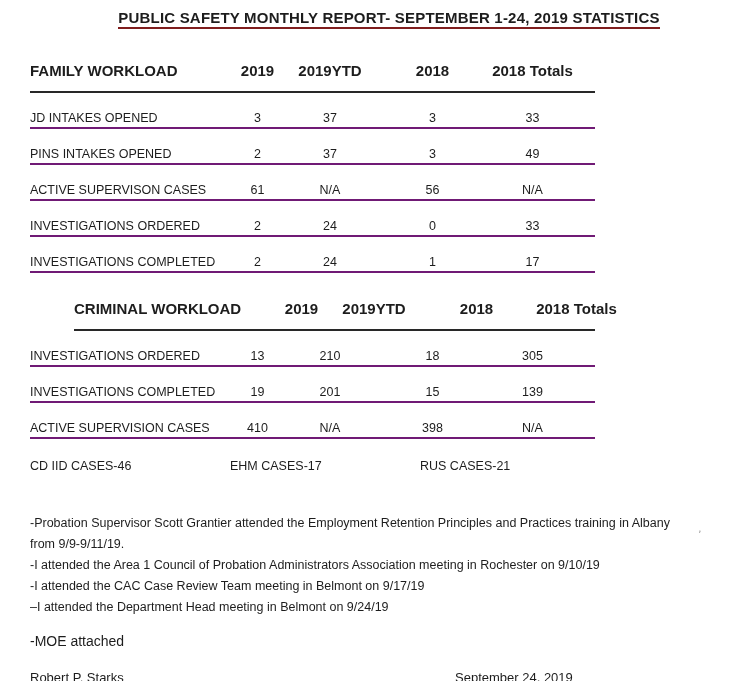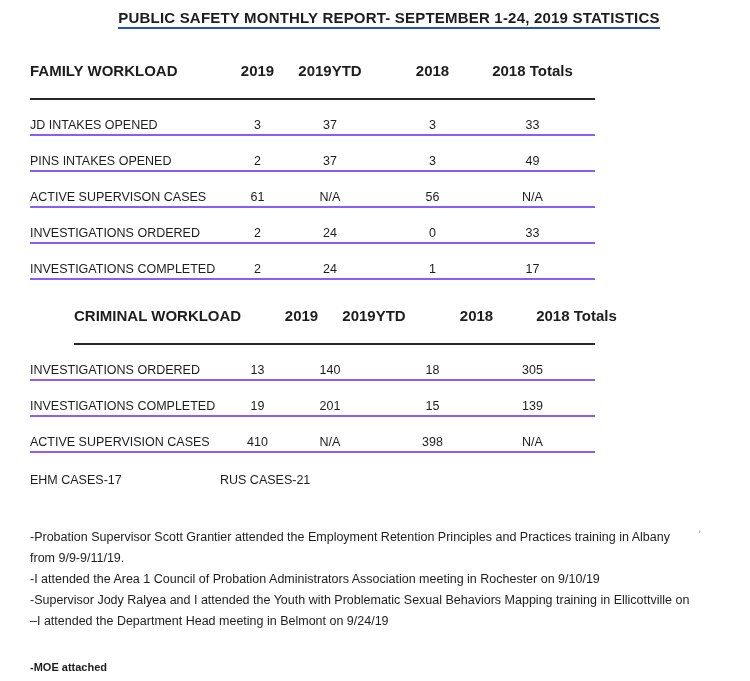--- a/index.html
+++ b/index.html
@@ -14,44 +14,44 @@
   .title-wrap{
     padding-top:9px;
     padding-left:28px;
     text-align:center;
   }
   .title{
     display:inline-block;
     font-size:15px;
     font-weight:bold;
     letter-spacing:.2px;
-    border-bottom:2px solid #1d4ed8;
+    border-bottom:2px solid #7f1d1d;
     padding-bottom:1px;
   }
   .wtable{
     margin-left:30px;
     width:565px;
   }
   .family{margin-top:12px;}
   .trow{
     display:grid;
     grid-template-columns:200px 55px 90px 115px 85px 20px;
     align-items:end;
   }
   .hrow{
     height:38px;
     border-bottom:2.5px solid #282828;
     font-size:15px;
     font-weight:bold;
-    padding-bottom:19px;
+    padding-bottom:12px;
   }
   .criminal .hrow{height:44px;margin-left:44px;}
   .drow{
     height:32px;
-    border-bottom:2px solid #8b5cf6;
+    border-bottom:2px solid #701a75;
     font-size:12.5px;
     padding-bottom:2px;
   }
   .cell-label{text-align:left;}
   .cell-val{text-align:center;}
   .case-row{
     margin-left:30px;
     margin-top:20px;
     font-size:12.5px;
     display:flex;
@@ -61,23 +61,23 @@
   .notes{
     margin-left:30px;
     margin-top:40px;
     width:710px;
     font-size:12.5px;
     line-height:21px;
   }
   .note-line{white-space:nowrap;}
   .moe{
     margin-left:30px;
-    margin-top:29px;
-    font-size:11px;
-    font-weight:bold;
+    margin-top:15px;
+    font-size:14px;
+    font-weight:normal;
   }
   .sig-block{
     position:relative;
     margin-left:30px;
     margin-top:17px;
     font-size:13px;
     line-height:23px;
   }
   .sig-date{
     position:absolute;
@@ -156,21 +156,21 @@
       <div class="cell-label">CRIMINAL WORKLOAD</div>
       <div class="cell-val">2019</div>
       <div class="cell-val">2019YTD</div>
       <div class="cell-val">2018</div>
       <div class="cell-val">2018 Totals</div>
       <div></div>
     </div>
     <div class="trow drow">
       <div class="cell-label">INVESTIGATIONS ORDERED</div>
       <div class="cell-val">13</div>
-      <div class="cell-val">140</div>
+      <div class="cell-val">210</div>
       <div class="cell-val">18</div>
       <div class="cell-val">305</div>
       <div></div>
     </div>
     <div class="trow drow">
       <div class="cell-label">INVESTIGATIONS COMPLETED</div>
       <div class="cell-val">19</div>
       <div class="cell-val">201</div>
       <div class="cell-val">15</div>
       <div class="cell-val">139</div>
@@ -180,29 +180,30 @@
       <div class="cell-label">ACTIVE SUPERVISION CASES</div>
       <div class="cell-val">410</div>
       <div class="cell-val">N/A</div>
       <div class="cell-val">398</div>
       <div class="cell-val">N/A</div>
       <div></div>
     </div>
   </div>
 
   <div class="case-row">
+    <div class="c1">CD IID CASES-46</div>
     <div class="c2">EHM CASES-17</div>
     <div class="c3">RUS CASES-21</div>
   </div>
 
   <div class="notes">
     <div class="note-line">-Probation Supervisor Scott Grantier attended the Employment Retention Principles and Practices training in Albany</div>
     <div class="note-line">from 9/9-9/11/19.</div>
     <div class="note-line">-I attended the Area 1 Council of Probation Administrators Association meeting in Rochester on 9/10/19</div>
-    <div class="note-line">-Supervisor Jody Ralyea and I attended the Youth with Problematic Sexual Behaviors Mapping training in Ellicottville on</div>
+    <div class="note-line">-I attended the CAC Case Review Team meeting in Belmont on 9/17/19</div>
     <div class="note-line">–I attended the Department Head meeting in Belmont on 9/24/19</div>
   </div>
 
   <div class="moe">-MOE attached</div>
 
   <div class="sig-block">
     <div>Robert P. Starks</div>
 
     <div class="sig-date">September 24, 2019</div>
   </div>

